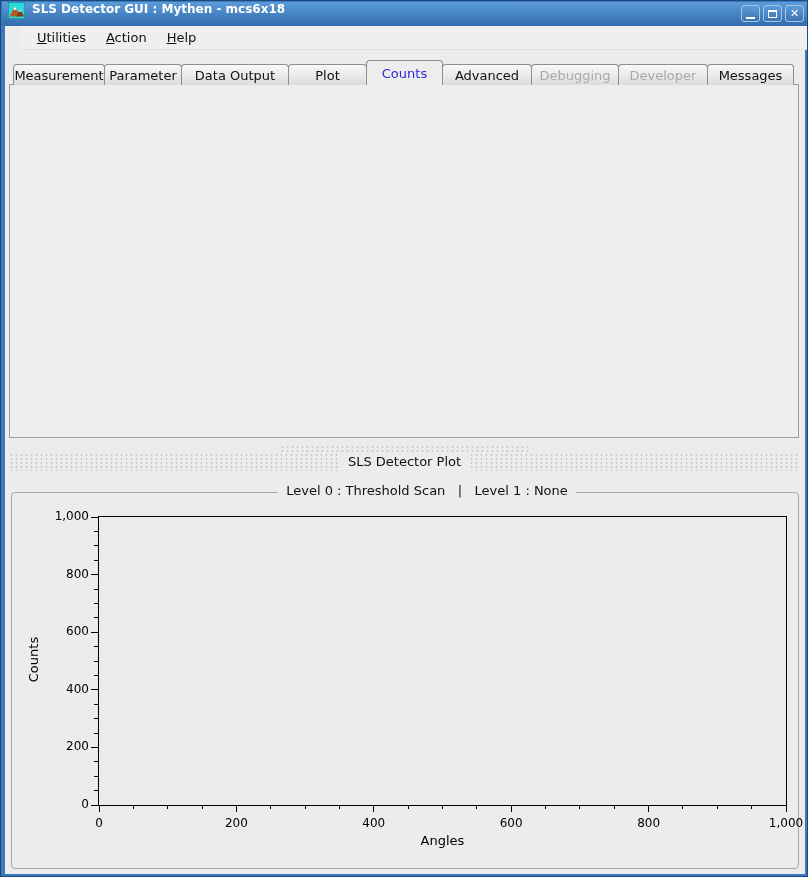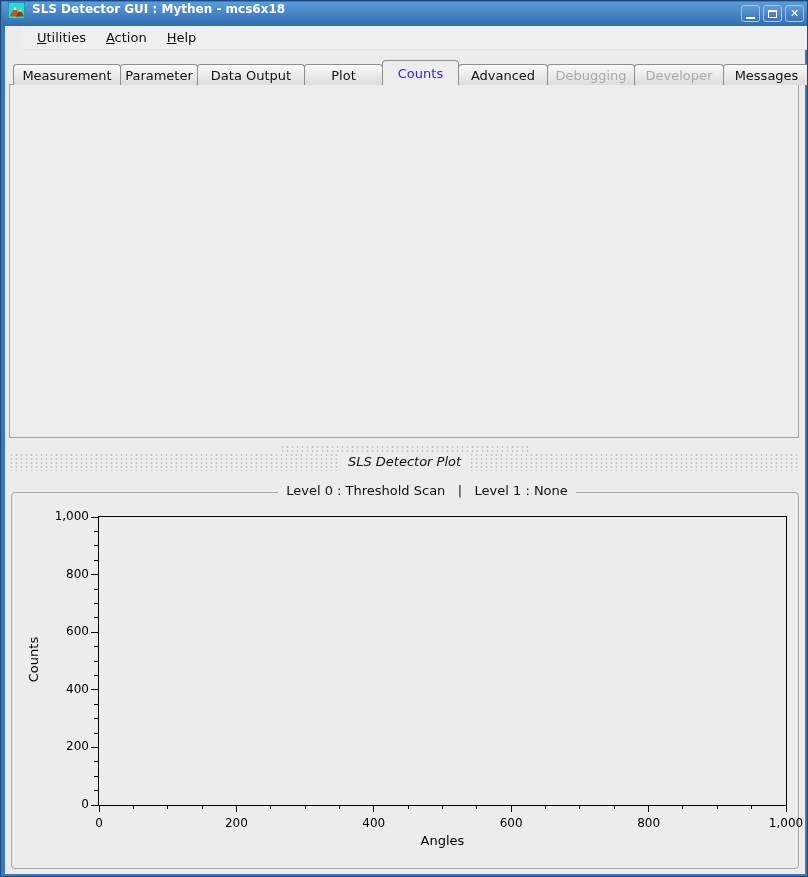--- a/index.html
+++ b/index.html
@@ -72,21 +72,21 @@
   .vscroll{position:absolute;left:772px;top:84px;width:17px;height:352px;background:#e9e9e9;border:1px solid #b2b2b2;}
   .sbtn{position:absolute;left:0;width:15px;height:16px;border:1px solid #8f8f8f;
     background:linear-gradient(#fdfdfd,#dedede);display:flex;align-items:center;justify-content:center;}
   .sthumb{position:absolute;left:0;top:17px;width:15px;height:250px;border:1px solid #8f8f8f;border-radius:2px;
     background:linear-gradient(to right,#fcfcfc,#dadada);}
   .sgrip{position:absolute;left:3px;top:50%;margin-top:-8px;width:9px;height:16px;
     background-image:radial-gradient(circle,#9a9a9a 1px,rgba(0,0,0,0) 1.1px);background-size:4px 4px;}
   
   .dots{background-image:radial-gradient(circle,#c6c6c6 1px,rgba(0,0,0,0) 1.15px);background-size:5px 4px;}
   .splitter{position:absolute;left:279px;top:444px;width:250px;height:7px;}
-  .dockhdr{position:absolute;left:8px;top:452px;width:791px;height:18px;display:flex;align-items:center;justify-content:center;font-style:italic;}
+  .dockhdr{position:absolute;left:8px;top:452px;width:791px;height:18px;display:flex;align-items:center;justify-content:center;}
   .dockhdr .dock-title{background:#ececec;padding:0 10px;line-height:18px;}
   
   .plotbox{position:absolute;left:10px;top:491px;width:788px;height:377px;border:1px solid #a8a8a8;border-radius:4px;}
   .plot-title{position:absolute;left:0;right:0;top:-10px;text-align:center;pointer-events:none;}
   .plot-title span{background:#ececec;padding:0 8px;white-space:pre;margin-left:44px;}
   .axes{position:absolute;left:97px;top:515px;width:689px;height:290px;border:1px solid #000;}
   .tick{position:absolute;background:#000;}
   .xlab{position:absolute;text-align:center;font-size:12px;color:#000;}
   .ylab{position:absolute;text-align:right;font-size:12px;color:#000;width:52px;}
   .axis-xlabel{position:absolute;text-align:center;font-size:13px;color:#000;}
@@ -121,21 +121,21 @@
 
   <div class="content-bg"></div>
 
   <div class="menubar">
     <span class="menu-item">Utilities</span>
     <span class="menu-item">Action</span>
     <span class="menu-item">Help</span>
   </div>
 
   <div class="tabbar">
-    <div class="tab" style="width:108px">Measurement</div>
+    <div class="tab" style="width:92px">Measurement</div>
     <div class="tab" style="width:78px">Parameter</div>
     <div class="tab" style="width:108px">Data Output</div>
     <div class="tab" style="width:79px">Plot</div>
     <div class="tab active" style="width:77px">Counts</div>
     <div class="tab" style="width:90px">Advanced</div>
     <div class="tab disabled" style="width:88px">Debugging</div>
     <div class="tab disabled" style="width:90px">Developer</div>
     <div class="tab" style="width:87px">Messages</div>
   </div>
 

